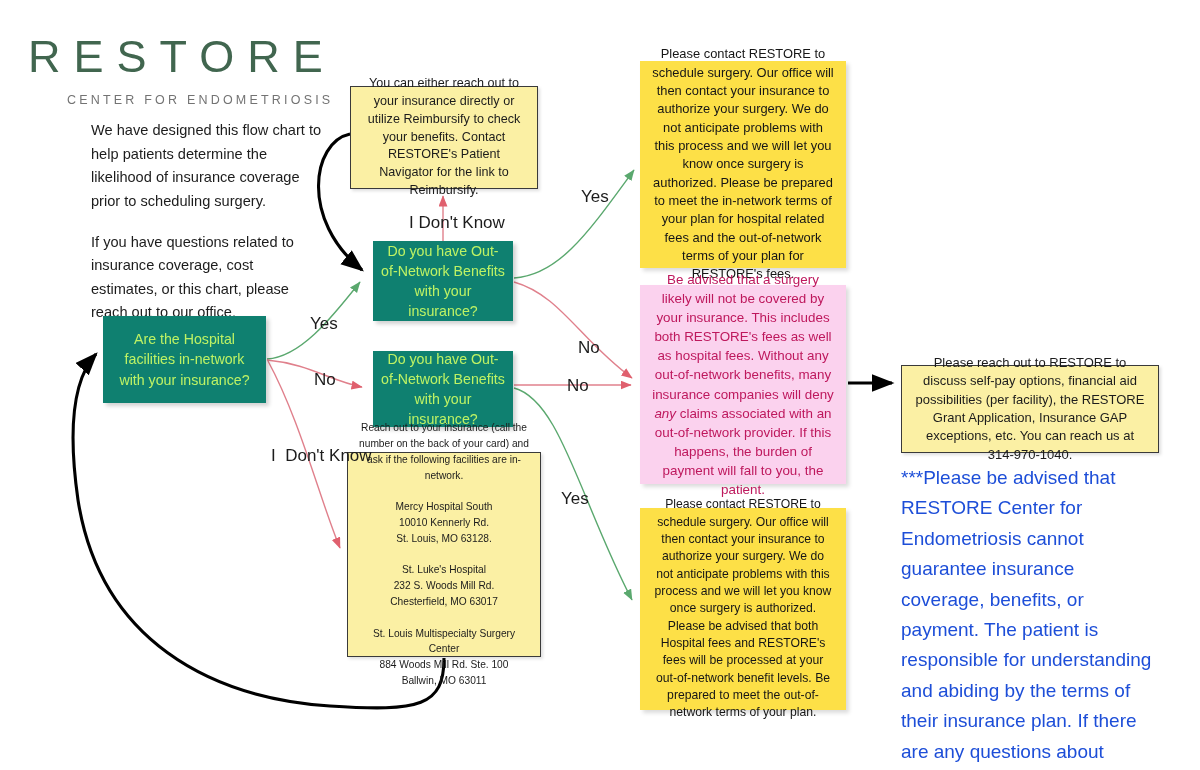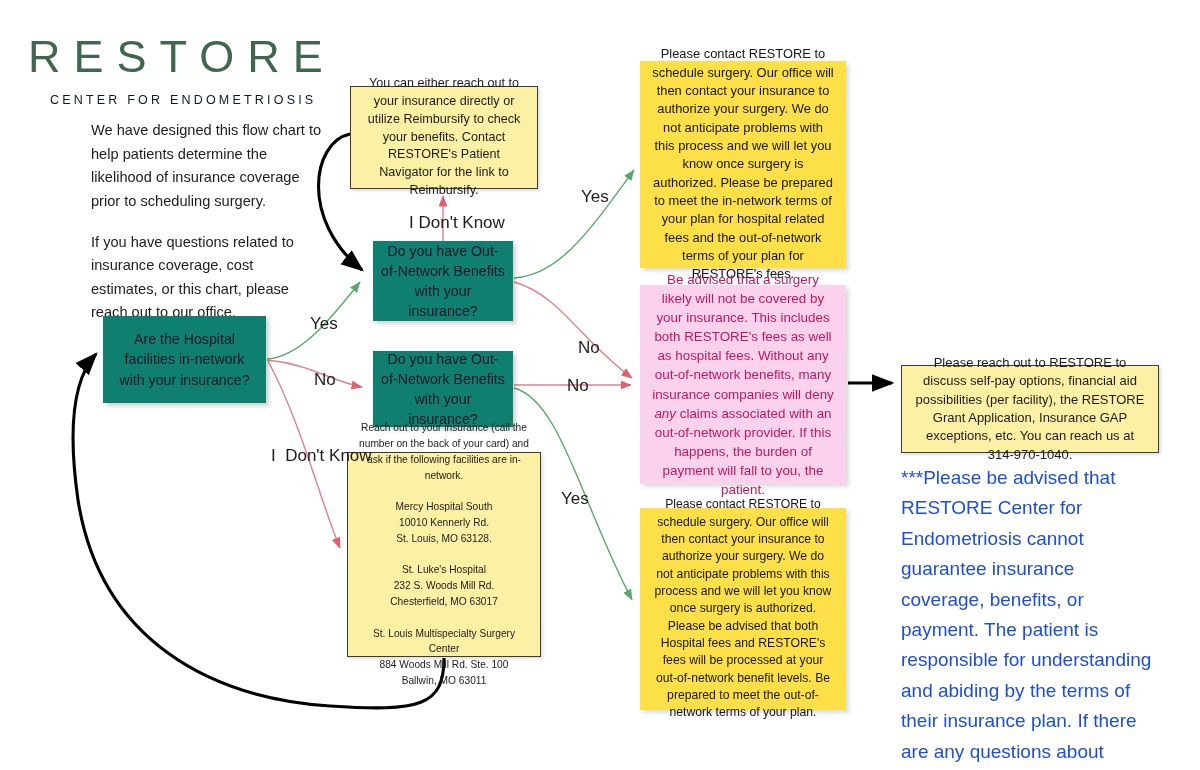--- a/index.html
+++ b/index.html
@@ -5,33 +5,33 @@
   html,body{margin:0;padding:0;background:#ffffff;}
   body{width:1200px;height:770px;position:relative;overflow:hidden;
        font-family:"Liberation Sans","DejaVu Sans",sans-serif;color:#1c1c1c;}
   #canvas{position:absolute;inset:0;width:1200px;height:770px;}
   #edges{position:absolute;left:0;top:0;width:1200px;height:770px;pointer-events:none;}
 
   
   .logo-wrap{position:absolute;left:28px;top:34px;}
   .logo-main{font-size:45px;letter-spacing:13px;color:#41664f;font-weight:400;
              line-height:1;font-family:"Liberation Sans",sans-serif;}
-  .logo-sub{font-size:12.5px;letter-spacing:3.2px;color:#0f172a;margin-top:14px;
-            margin-left:22px;font-family:"Liberation Sans",sans-serif;}
+  .logo-sub{font-size:12.5px;letter-spacing:3.2px;color:#737373;margin-top:14px;
+            margin-left:39px;font-family:"Liberation Sans",sans-serif;}
 
   
   .intro{position:absolute;left:61px;top:119px;width:232px;font-size:14.6px;
          line-height:1.62;color:#1c1c1c;margin-left:30px;}
   .intro p{margin:0 0 17px 0;}
 
   
   .node{position:absolute;box-sizing:border-box;}
   .node .txt{white-space:pre-line;}
 
-  .decision{background:#0f8070;color:#0f172a;display:flex;align-items:center;
+  .decision{background:#0f8070;color:#bef264;display:flex;align-items:center;
             justify-content:flex-start;text-align:center;font-size:14.2px;line-height:1.42;
             box-shadow:3px 3px 4px rgba(0,0,0,.18);padding:6px 8px;}
 
   .yellow{background:#fbf0a4;border:1.3px solid #3a3a3a;display:flex;align-items:center;
           justify-content:center;text-align:center;line-height:1.42;
           box-shadow:2px 2px 3px rgba(0,0,0,.13);padding:8px 10px;color:#1c1c1c;}
 
   .greenbox{background:#fde047;display:flex;align-items:center;justify-content:center;
             text-align:center;line-height:1.42;box-shadow:3px 3px 4px rgba(0,0,0,.14);
             padding:8px 12px;color:#161616;}

